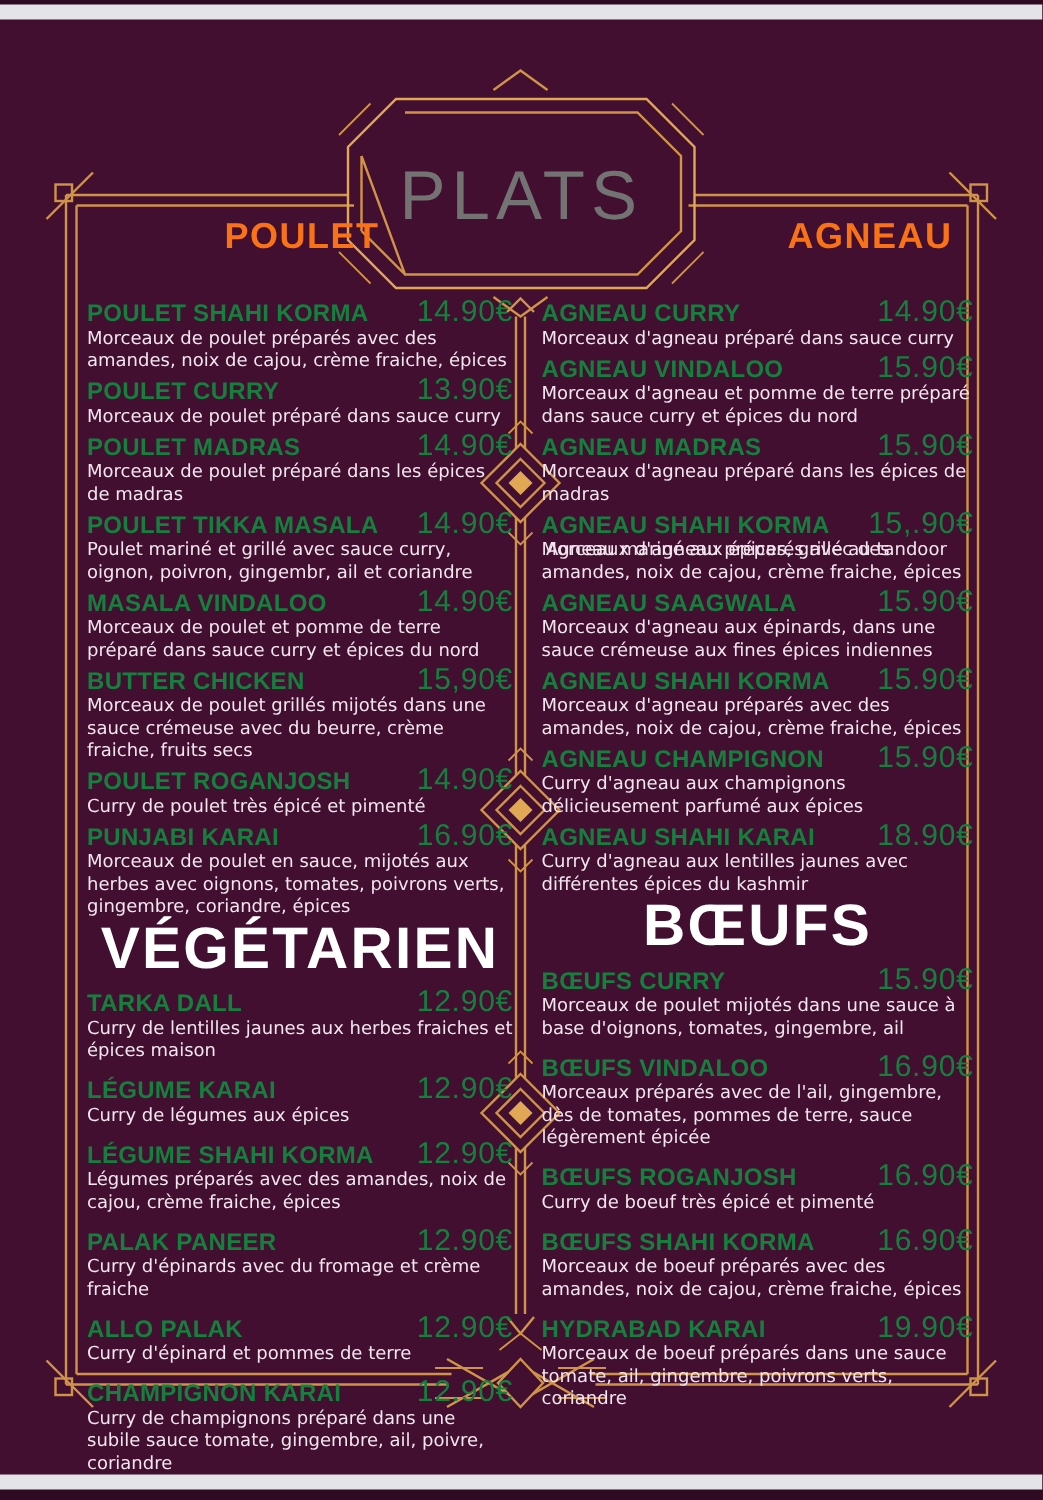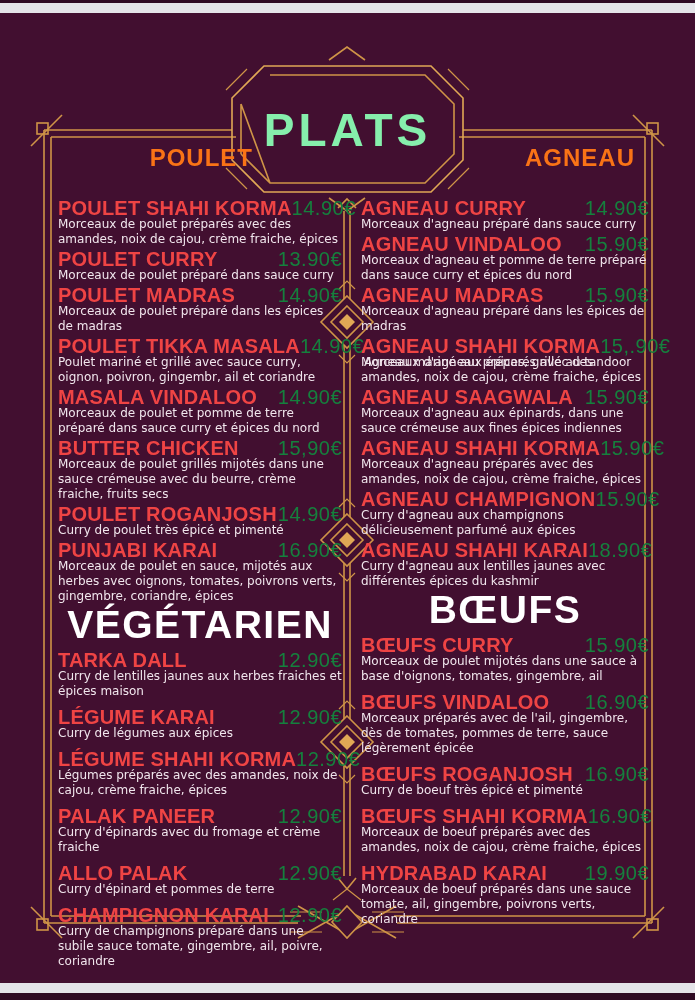--- a/index.html
+++ b/index.html
@@ -6,37 +6,37 @@
   body{width:695px;height:1000px;position:relative;background:#2f0a23;
        font-family:"Liberation Sans", sans-serif;overflow:hidden;}
   .page-gap{position:absolute;left:0;width:695px;background:#e4e3e8;}
   .gap-top{top:3px;height:10px;}
   .gap-bottom{top:983px;height:10px;}
   .menu-page{position:absolute;left:0;top:13px;width:695px;height:970px;background:#420f30;}
   .ornament-svg{position:absolute;left:0;top:0;width:695px;height:1000px;pointer-events:none;}
 
   .plats-box{position:absolute;left:232px;top:79px;width:231px;height:102px;
              display:flex;align-items:center;justify-content:center;}
-  .plats-title{color:#86efac;font-size:46px;font-weight:700;letter-spacing:4px;}
+  .plats-title{color:#737373;font-size:46px;font-weight:400;letter-spacing:4px;}
 
   .col-header{position:absolute;top:144px;color:#f97316;font-size:24px;font-weight:600;
               letter-spacing:1px;text-align:right;width:170px;}
   .col-header-left{left:83px;}
   .col-header-right{left:465px;}
 
   .column{position:absolute;top:199px;}
   .column-left{left:58px;width:284px;}
   .column-right{left:361px;width:288px;}
 
   .inline-header{color:#ffffff;font-size:39px;font-weight:700;letter-spacing:1.5px;
                  text-align:center;margin:4px 0 9px 0;line-height:34px;}
 
   .menu-item{margin-bottom:3px;}
   .item-row{display:flex;justify-content:space-between;align-items:baseline;}
-  .item-name{color:#ef4444;font-size:20px;font-weight:700;letter-spacing:.2px;line-height:17px;white-space:nowrap;}
+  .item-name{color:#15803d;font-size:16px;font-weight:700;letter-spacing:.2px;line-height:17px;white-space:nowrap;}
   .item-price{color:#15803d;font-size:20px;font-weight:400;letter-spacing:.5px;line-height:18px;white-space:nowrap;}
   .item-desc{position:relative;color:#f1e6ed;font-size:12px;line-height:15px;
              font-family:"DejaVu Sans", sans-serif;}
   .desc-ghost{position:absolute;left:3px;top:0;width:100%;color:#f1e6ed;}
   .roomy{margin-bottom:9px;}
 </style>
 </head>
 <body>
 
 <div class="menu-page"></div>

